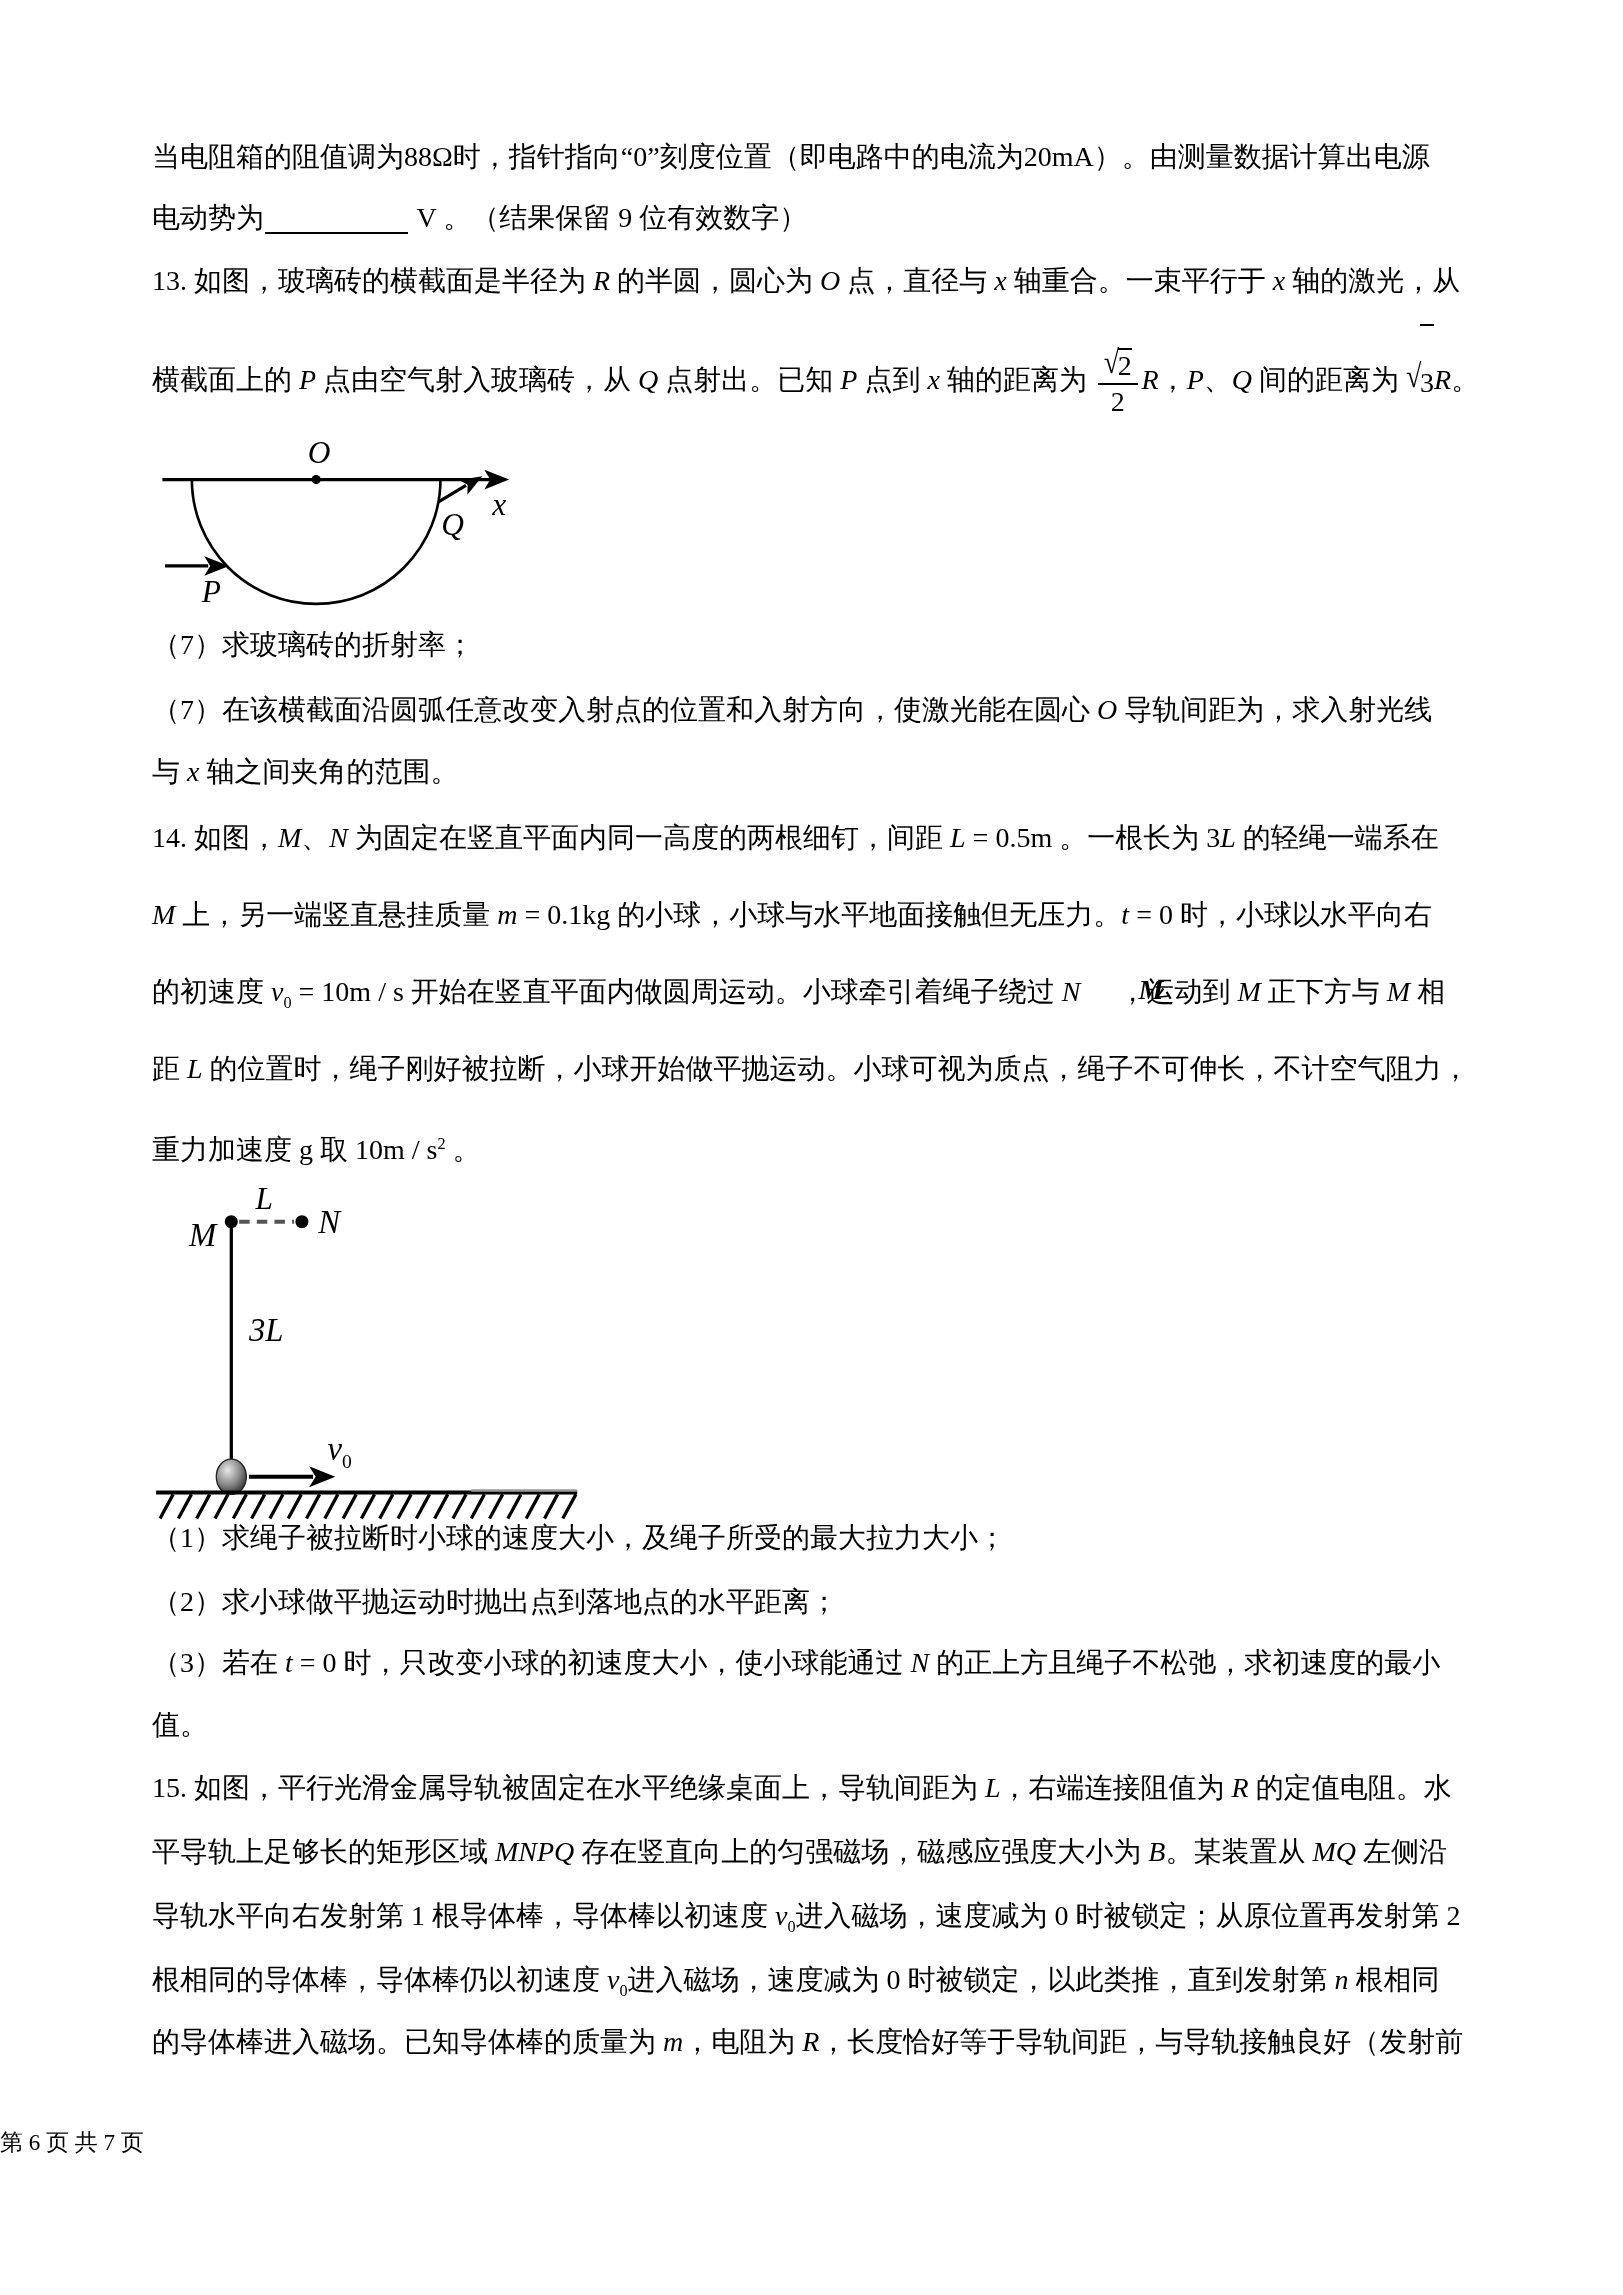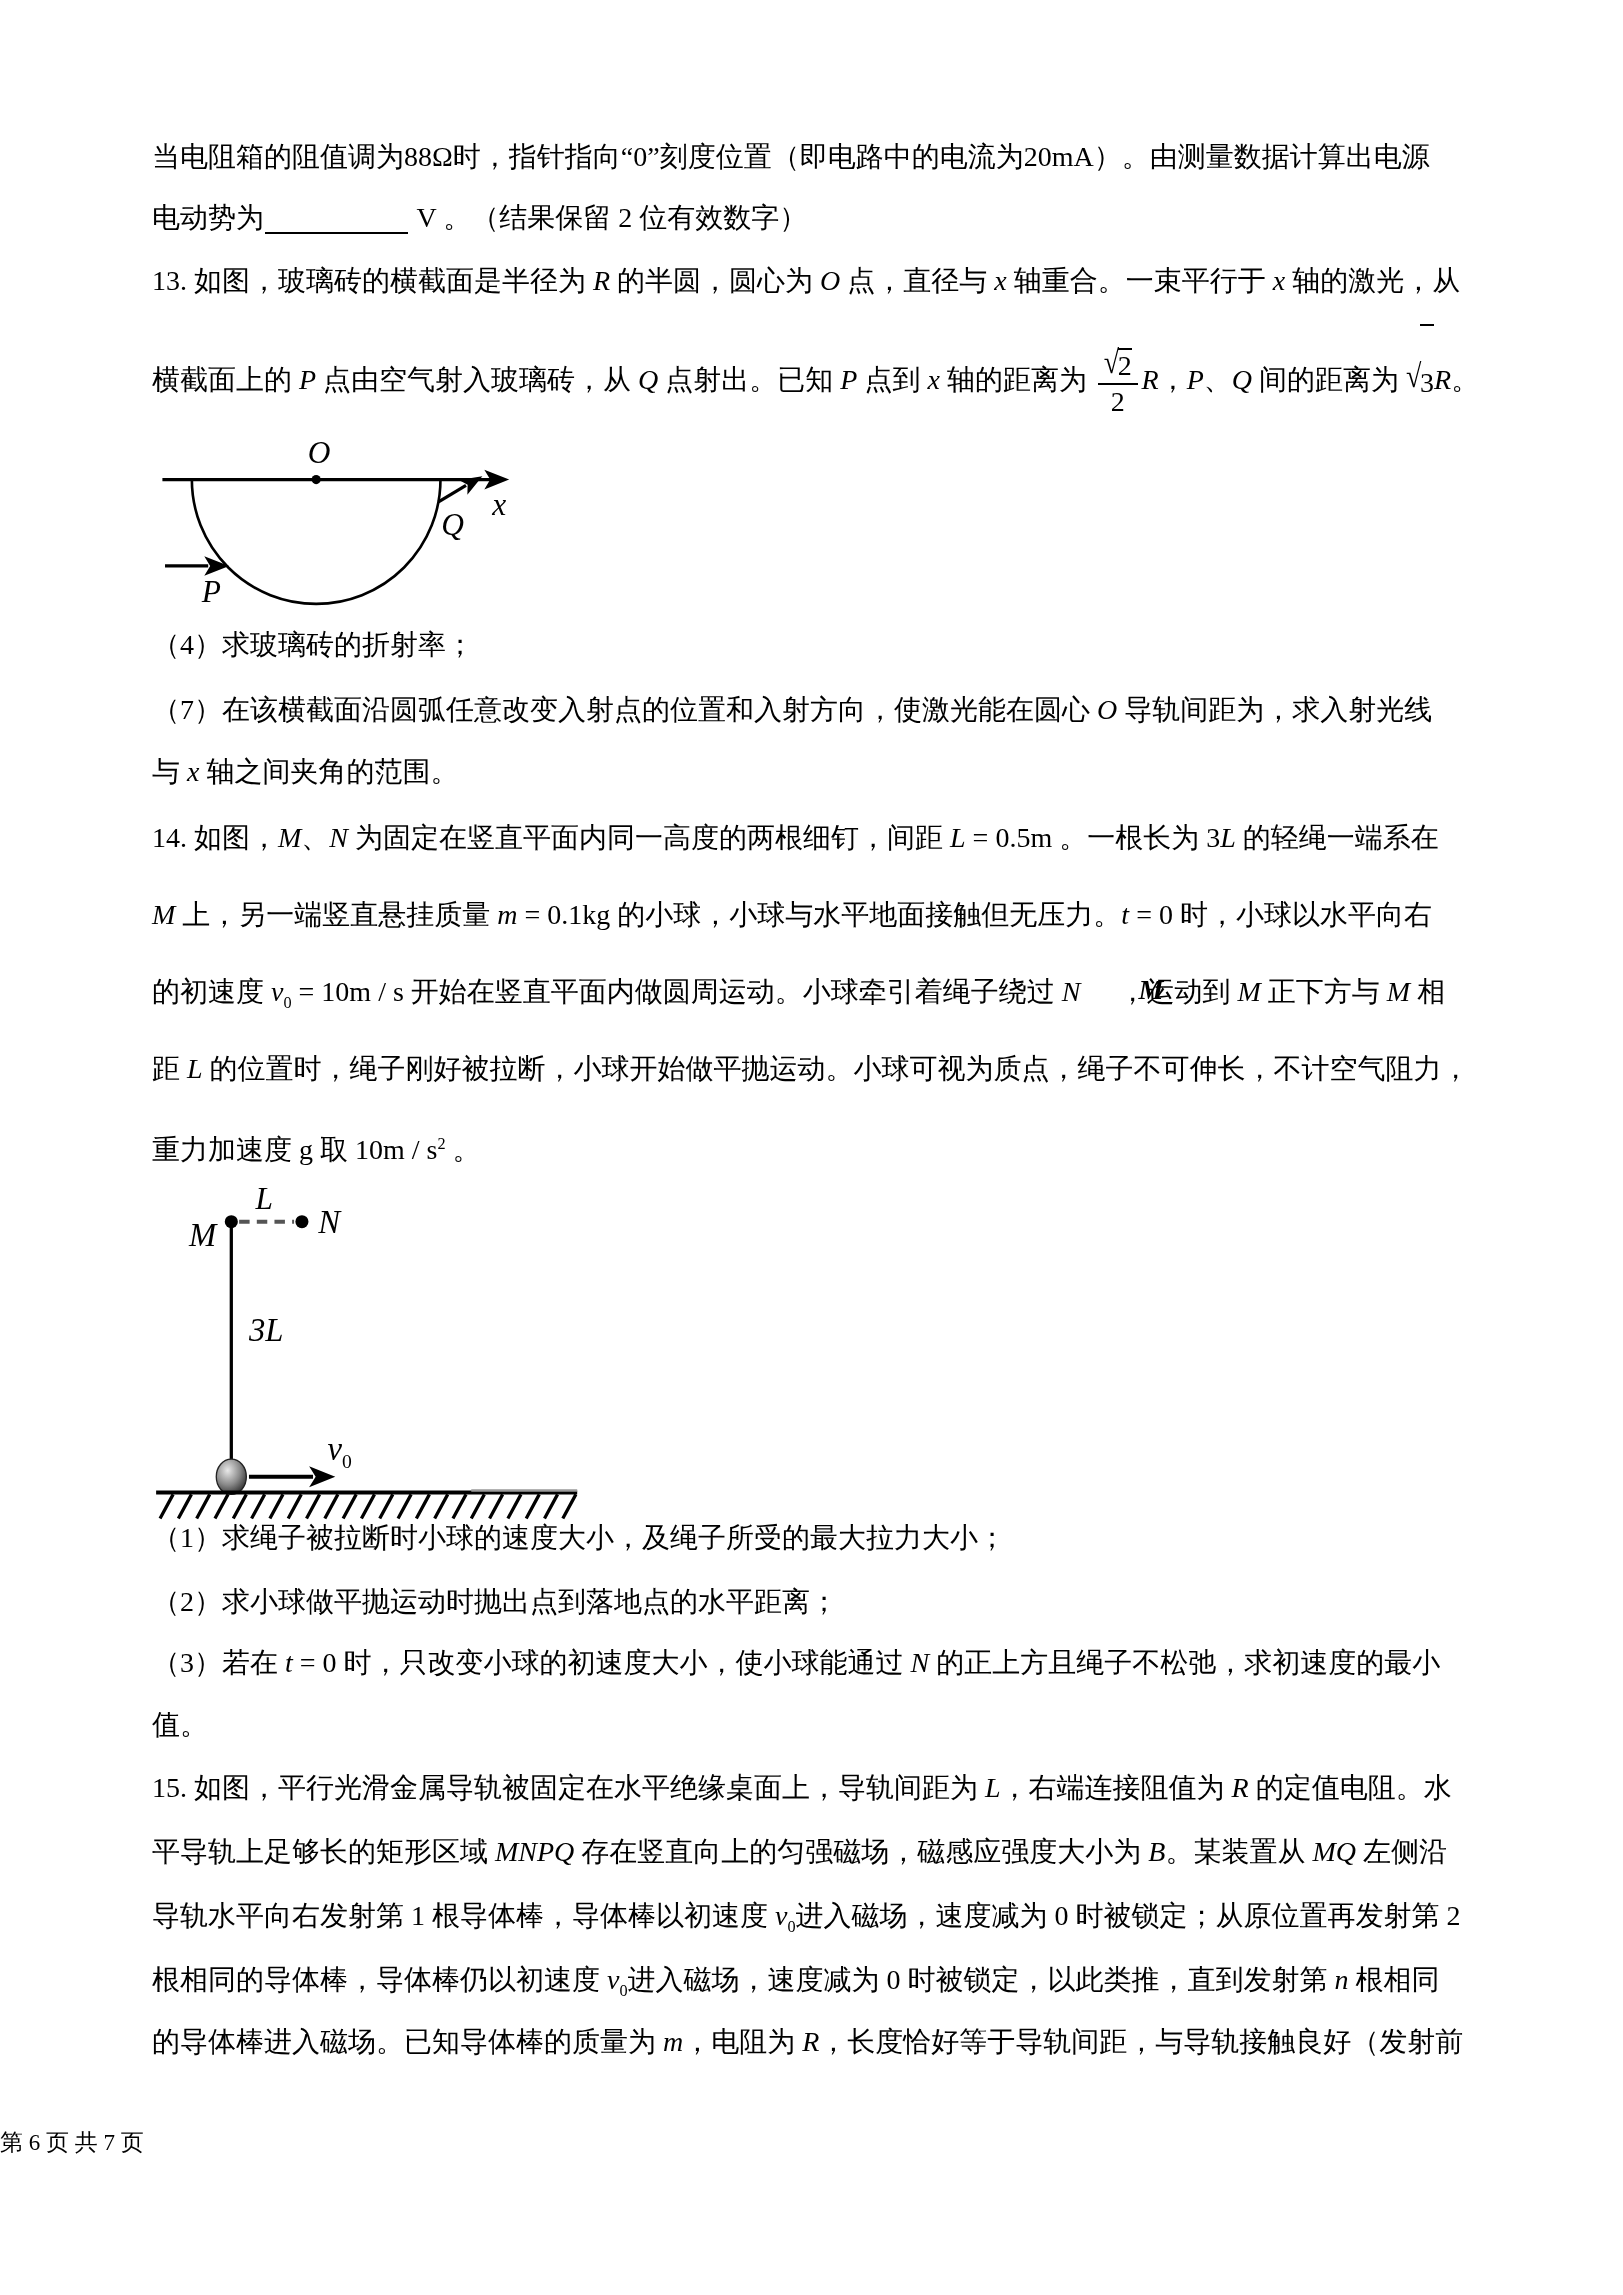--- a/index.html
+++ b/index.html
@@ -35,41 +35,41 @@
   }
   svg { position:absolute; overflow:visible; }
   svg text { font-family:"Liberation Serif","DejaVu Serif",serif; }
 </style>
 </head>
 <body>
 
 <div class="page">
 
   <div class="line" style="top:136px"><span>当电阻箱的阻值调为88Ω时，指针指向“0”刻度位置（即电路中的电流为20mA）。由测量数据计算出电源</span></div>
-  <div class="line" style="top:197px"><span>电动势为</span><span class="blank" style="width: 143px;"></span><span> V 。（结果保留 2 位有效数字）</span></div>
+  <div class="line" style="top:197px"><span>电动势为</span><span class="blank" style="width: 143px;"></span><span> V 。（结果保留 9 位有效数字）</span></div>
 
   <div class="line" style="top:260px"><span>13. 如图，玻璃砖的横截面是半径为 </span><span class="it">R</span><span> 的半圆，圆心为 </span><span class="it">O</span><span> 点，直径与 </span><span class="it">x</span><span> 轴重合。一束平行于 </span><span class="it">x</span><span> 轴的激光，从</span></div>
   <div class="line tall" style="top:324px"><span>横截面上的 </span><span class="it">P</span><span> 点由空气射入玻璃砖，从 </span><span class="it">Q</span><span> 点射出。已知 </span><span class="it">P</span><span> 点到 </span><span class="it">x</span><span> 轴的距离为 </span><span class="frac"><span class="num"><span class="sqrt"><span class="rsign">√</span><span class="rad">2</span></span></span><span class="den"><span>2</span></span></span><span class="it">R</span><span>，</span><span class="it">P</span><span>、</span><span class="it">Q</span><span> 间的距离为 </span><span class="sqrt"><span class="rsign">√</span><span class="rad">3</span></span><span class="it">R</span><span>。</span></div>
 
   <svg style="left:131px; top:435px" width="458" height="203" viewBox="0 0 700 310">
     <line x1="48" y1="68" x2="552" y2="68" stroke="#000" stroke-width="5"></line>
     <polygon points="578,68 540,53 549,68 540,83" fill="#000"></polygon>
     <circle cx="283" cy="68" r="7" fill="#000"></circle>
     <path d="M 93 68 A 190 190 0 0 0 473 68" fill="none" stroke="#000" stroke-width="4"></path>
     <line x1="52" y1="200" x2="118" y2="200" stroke="#000" stroke-width="5"></line>
     <polygon points="150,200 112,185 121,200 112,215" fill="#000"></polygon>
     <line x1="470" y1="102" x2="512" y2="77" stroke="#000" stroke-width="5"></line>
     <polygon points="537,63 514.1,91.3 514.5,76 501.1,68.7" fill="#000"></polygon>
     <text x="270" y="42" font-size="48" font-style="italic">O</text>
     <text x="552" y="122" font-size="48" font-style="italic">x</text>
     <text x="474" y="152" font-size="48" font-style="italic">Q</text>
     <text x="108" y="255" font-size="48" font-style="italic">P</text>
   </svg>
 
-  <div class="line" style="top:624px"><span>（4）求玻璃砖的折射率；</span></div>
+  <div class="line" style="top:624px"><span>（7）求玻璃砖的折射率；</span></div>
   <div class="line" style="top:689px"><span>（7）在该横截面沿圆弧任意改变入射点的位置和入射方向，使激光能在圆心 </span><span class="it">O</span><span> 导轨间距为，求入射光线</span></div>
   <div class="line" style="top:751px"><span>与 </span><span class="it">x</span><span> 轴之间夹角的范围。</span></div>
 
   <div class="line" style="top:817px"><span>14. 如图，</span><span class="it">M</span><span>、</span><span class="it">N</span><span> 为固定在竖直平面内同一高度的两根细钉，间距 </span><span class="it">L</span><span> = 0.5m 。一根长为 3</span><span class="it">L</span><span> 的轻绳一端系在</span></div>
   <div class="line" style="top:894px"><span class="it">M</span><span> 上，另一端竖直悬挂质量 </span><span class="it">m</span><span> = 0.1kg 的小球，小球与水平地面接触但无压力。</span><span class="it">t</span><span> = 0 时，小球以水平向右</span></div>
   <div class="line" style="top:971px"><span>的初速度 </span><span class="it">v</span><sub>0</sub><span> = 10m / s 开始在竖直平面内做圆周运动。小球牵引着绳子绕过 </span><span class="it">N</span><span class="gap" style="width: 38px;"></span><span>，</span><span class="ov">运<span class="over">M</span></span><span>动到 </span><span class="it">M</span><span> 正下方与 </span><span class="it">M</span><span> 相</span></div>
   <div class="line" style="top:1048px"><span>距 </span><span class="it">L</span><span> 的位置时，绳子刚好被拉断，小球开始做平抛运动。小球可视为质点，绳子不可伸长，不计空气阻力，</span></div>
   <div class="line" style="top:1123px"><span>重力加速度 g 取 10m / s</span><sup>2</sup><span> 。</span></div>
 
   <svg style="left:131px; top:1191px" width="589" height="340" viewBox="0 0 900 520">

